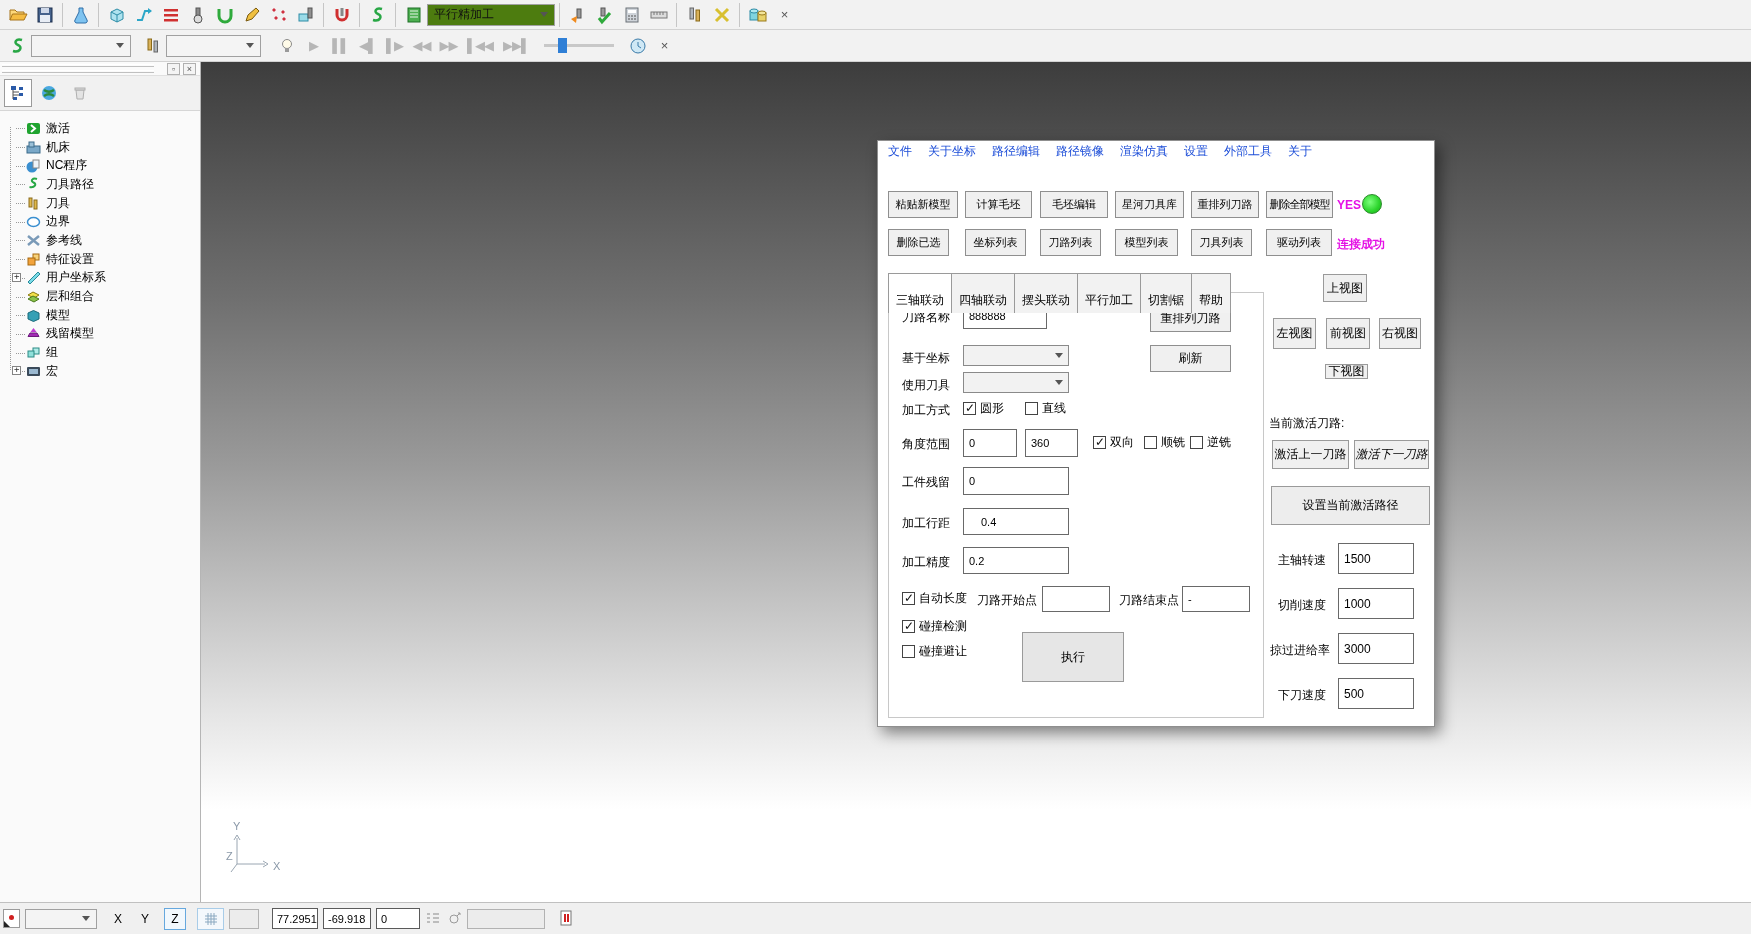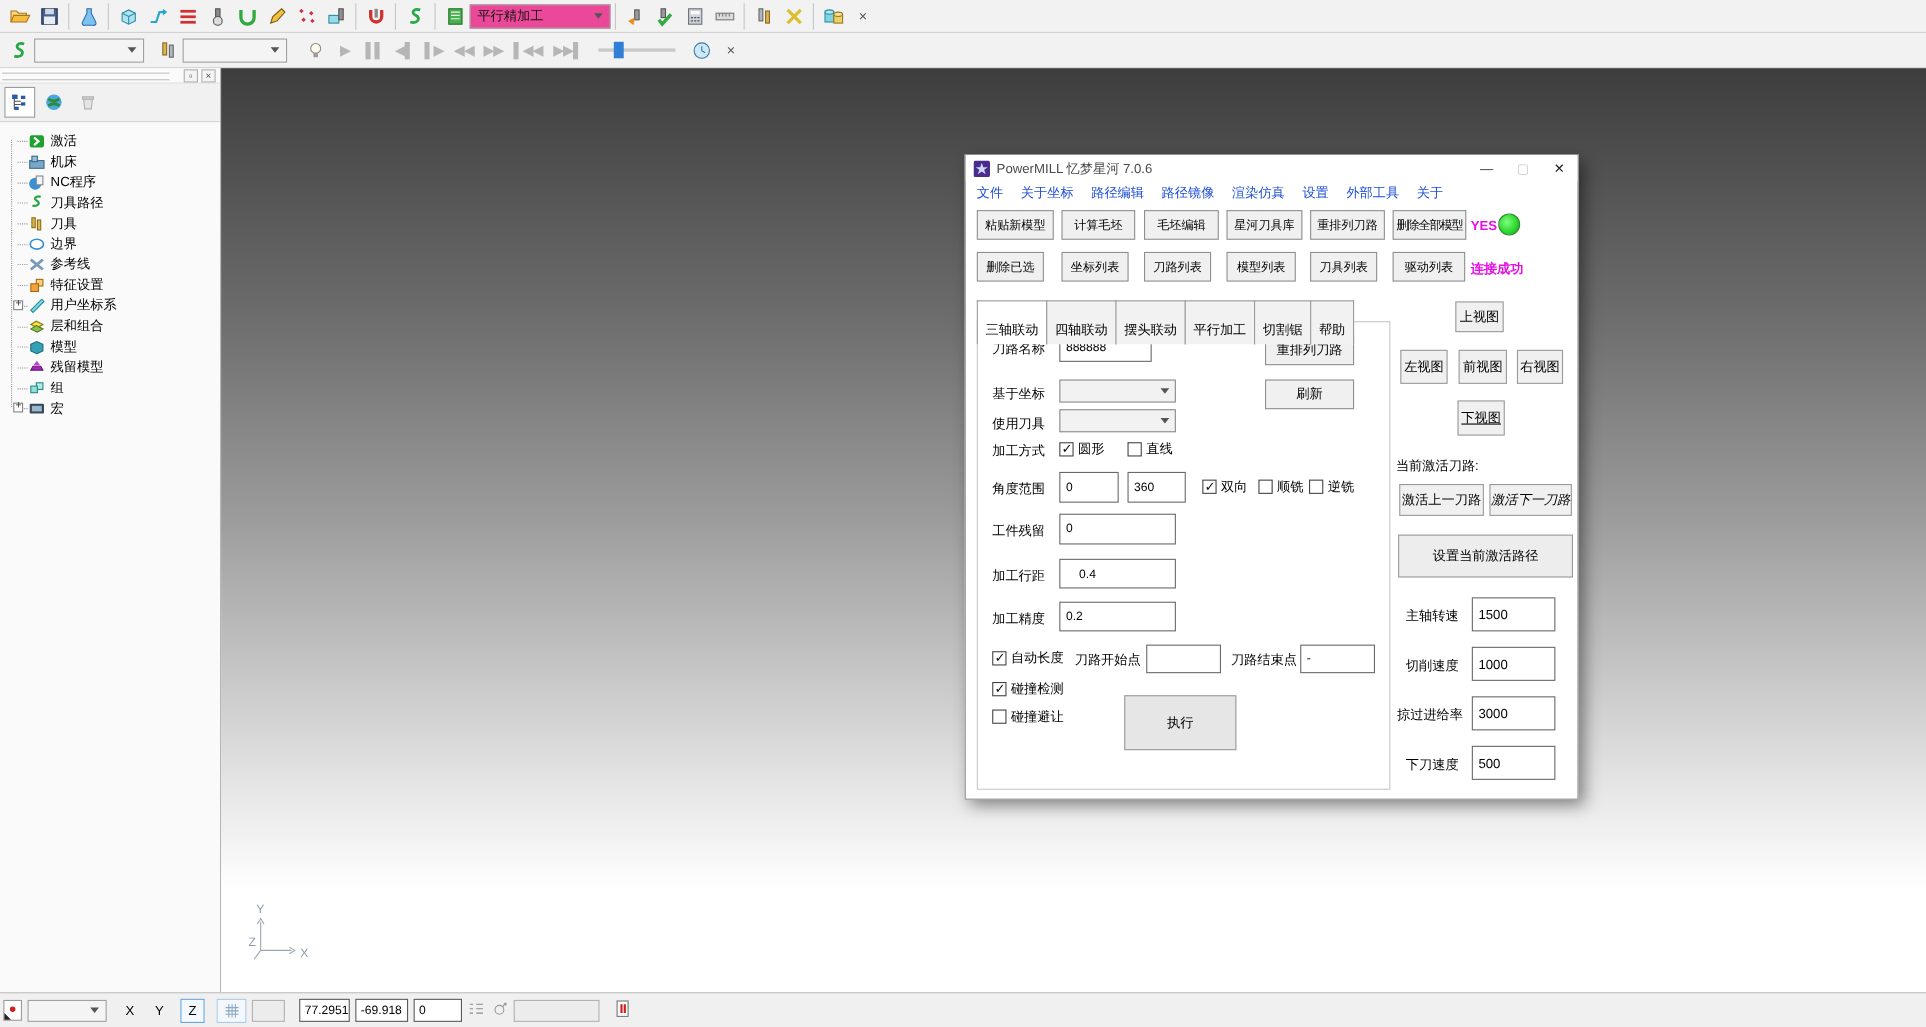--- a/index.html
+++ b/index.html
@@ -4,21 +4,21 @@
 <style>
   *{box-sizing:border-box;margin:0;padding:0;}
   html,body{width:1751px;height:934px;overflow:hidden;font-family:"Liberation Sans",sans-serif;font-size:12px;background:#f0f0f0;}
   .abs{position:absolute;}
   
   .tb{position:absolute;left:0;right:0;display:flex;align-items:center;background:#f2f2f2;border-bottom:1px solid #d2d2d2;padding:0 4px;}
   #tb1{top:0;height:30px;}
   #tb2{top:30px;height:32px;}
   .tbtn{width:27px;height:26px;display:flex;align-items:center;justify-content:center;flex:none;}
   .sep{width:1px;height:24px;background:#c6c6c6;margin:0 4px;flex:none;}
-  .combo{height:22px;background:#ec4899;border:1px solid #a0a0a0;display:flex;align-items:center;padding:0 6px;color:#111;flex:none;}
+  .combo{height:22px;background:#4d7c0f;border:1px solid #a0a0a0;display:flex;align-items:center;padding:0 6px;color:#111;flex:none;}
   .combo .sp{flex:1;}
   .chev{width:0;height:0;border-left:4px solid transparent;border-right:4px solid transparent;border-top:5px solid #555;margin-left:6px;flex:none;}
   .gGlyph{color:#b6b6b6;font-size:13px;letter-spacing:-1px;white-space:nowrap;}
   .xglyph{color:#555;font-size:13px;}
   .slider{width:70px;height:3px;background:#c8c8c8;position:relative;margin:0 10px;flex:none;}
   .slider .hnd{position:absolute;left:14px;top:-6px;width:9px;height:15px;background:#2f7fd6;}
   
   #sidebar{position:absolute;left:0;top:62px;width:201px;bottom:32px;background:#fafafa;border-right:1px solid #b5b5b5;}
   .grip{height:14px;border-bottom:1px solid #e0e0e0;position:relative;}
   .grip .g1,.grip .g2{position:absolute;left:2px;right:46px;height:3px;border-top:1px solid #fff;border-bottom:1px solid #c0c0c0;}
@@ -451,32 +451,20 @@
   <svg class="axis" width="70" height="62" viewBox="0 0 70 62">
     <text x="8" y="12" fill="#8a98a8" font-size="11">Y</text>
     <path d="M12 46V20M9 22l3-5 3 5" stroke="#9aa6b2" fill="none"></path>
     <path d="M12 46h28M38 43l5 3-5 3" stroke="#9aa6b2" fill="none"></path>
     <text x="48" y="52" fill="#8a98a8" font-size="11">X</text>
     <text x="1" y="42" fill="#8a98a8" font-size="11">Z</text>
     <path d="M12 46l-6 8" stroke="#9aa6b2"></path>
   </svg>
 
   <div id="dialog" style="left:676px;top:78px;">
-    <div class="dtitle">
-      <svg width="15" height="15" viewBox="0 0 15 15">
-          <rect x="0" y="0" width="15" height="15" rx="2" fill="#4a2d8a"></rect>
-          <path d="M7.5 2l1.4 4H13l-3.3 2.4 1.3 4L7.5 10l-3.5 2.4 1.3-4L2 6h4.1z" fill="#cfd8ff"></path>
-        </svg>
-      <span class="txt">PowerMILL 忆梦星河  7.0.6</span>
-      <span class="dctl">
-        <span class="ctl-min">—</span>
-        <span class="ctl-max">▢</span>
-        <span class="ctl-close">✕</span>
-      </span>
-    </div>
     <div class="menubar">
       <span>文件</span>
       <span>关于坐标</span>
       <span>路径编辑</span>
       <span>路径镜像</span>
       <span>渲染仿真</span>
       <span>设置</span>
       <span>外部工具</span>
       <span>关于</span>
     </div>
@@ -580,21 +568,21 @@
           <span>碰撞避让</span>
         </span>
 
       <div class="exec" style="left:133px;top:339px;width:102px;height:50px;">执行</div>
     </div>
 
     <div class="vbtn" style="left:445px;top:133px;width:44px;height:28px;">上视图</div>
     <div class="vbtn" style="left:395px;top:177px;width:43px;height:31px;">左视图</div>
     <div class="vbtn" style="left:448px;top:177px;width:44px;height:31px;">前视图</div>
     <div class="vbtn" style="left:501px;top:177px;width:42px;height:31px;">右视图</div>
-    <div class="vbtn" style="left:447px;top:223px;width:43px;height:32px;text-decoration:underline;">下视图</div>
+    <div class="vbtn" style="left:447px;top:223px;width:43px;height:15px;">下视图</div>
 
     <span class="abs" style="left:391px;top:274px;">当前激活刀路:</span>
     <div class="vbtn" style="left:394px;top:299px;width:77px;height:29px;">激活上一刀路</div>
     <div class="vbtn" style="left:476px;top:299px;width:75px;height:29px;font-style:italic;">激活下一刀路</div>
     <div class="vbtn" style="left:393px;top:345px;width:159px;height:39px;background:#ededed;">设置当前激活路径</div>
 
     <span class="abs" style="left:400px;top:411px;">主轴转速</span>
     <div class="finput" style="left:460px;top:402px;width:76px;height:31px;font-size:12px;">1500</div>
     <span class="abs" style="left:400px;top:456px;">切削速度</span>
     <div class="finput" style="left:460px;top:447px;width:76px;height:31px;font-size:12px;">1000</div>

